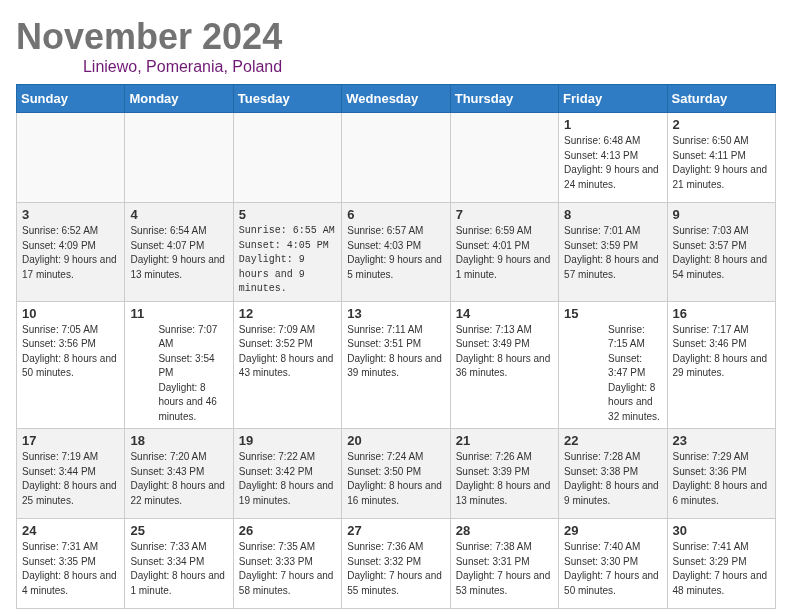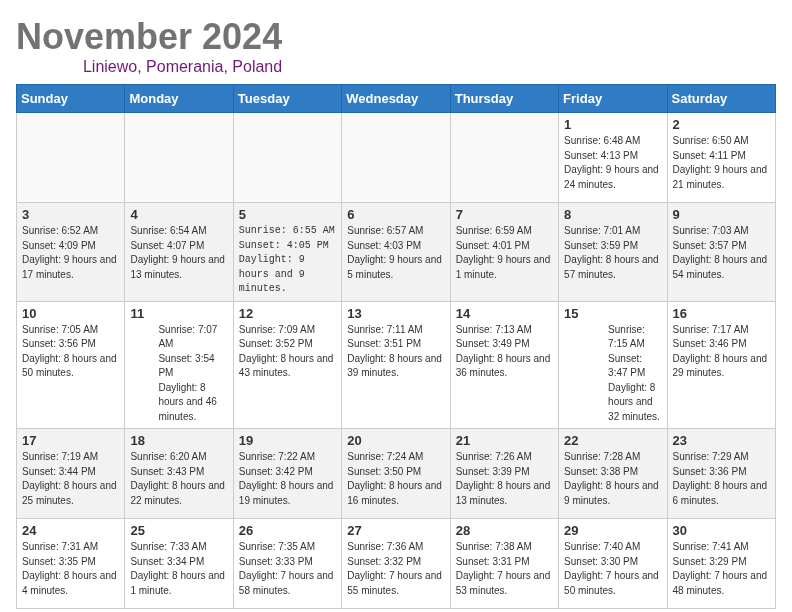--- a/index.html
+++ b/index.html
@@ -220,21 +220,21 @@
       </tr>
       <tr>
         <td class="alt-row">
           <span class="day-num">17</span>
           <div class="day-info" style="white-space: pre-line;">Sunrise: 7:19 AM
 Sunset: 3:44 PM
 Daylight: 8 hours and 25 minutes.</div>
         </td>
         <td class="alt-row">
           <span class="day-num">18</span>
-          <div class="day-info" style="white-space: pre-line;">Sunrise: 6:20 AM
+          <div class="day-info" style="white-space: pre-line;">Sunrise: 7:20 AM
 Sunset: 3:43 PM
 Daylight: 8 hours and 22 minutes.</div>
         </td>
         <td class="alt-row">
           <span class="day-num">19</span>
           <div class="day-info" style="white-space: pre-line;">Sunrise: 7:22 AM
 Sunset: 3:42 PM
 Daylight: 8 hours and 19 minutes.</div>
         </td>
         <td class="alt-row">

